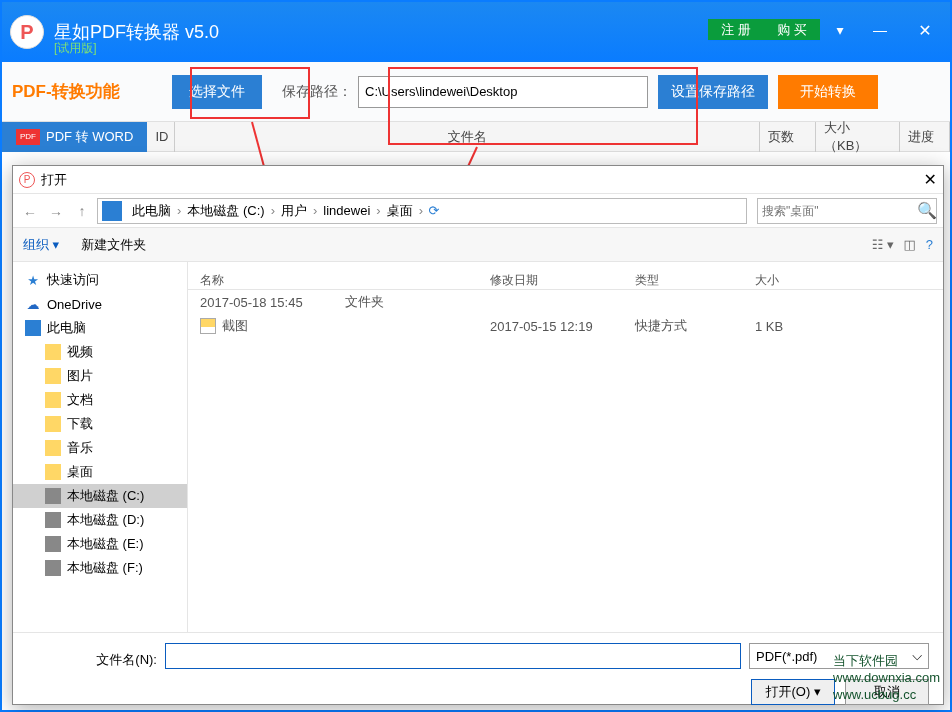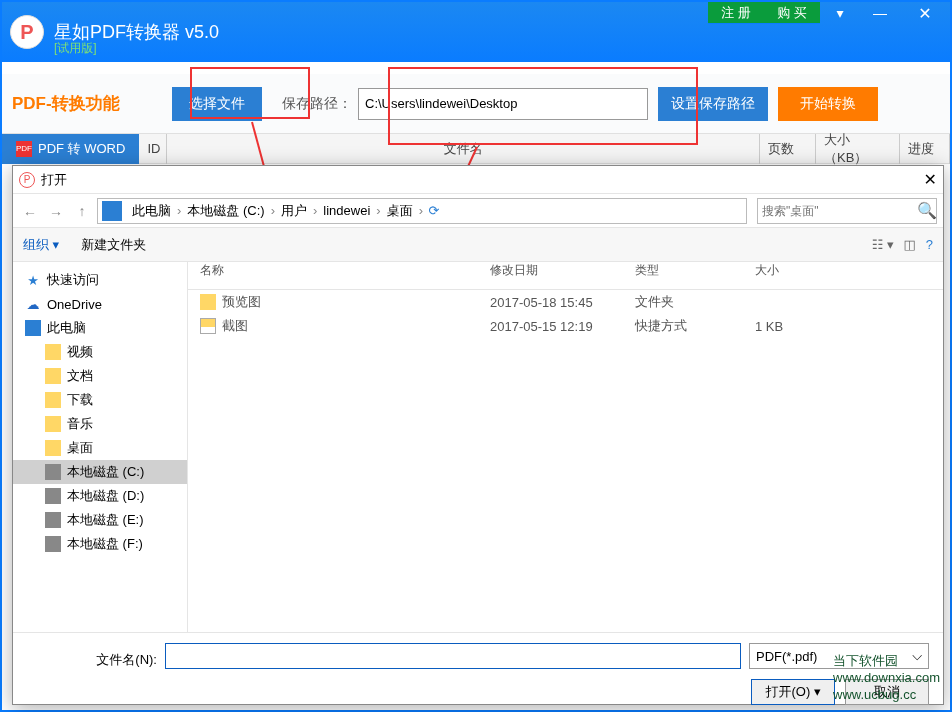--- a/index.html
+++ b/index.html
@@ -6,38 +6,38 @@
 body { background: #f0f0f0; width: 952px; height: 712px; position: relative; overflow: hidden; }
 
 
 .app-window { width: 952px; height: 712px; border: 2px solid #0a7cff; background: #fff; position: relative; }
 
 
 .titlebar { height: 60px; background: linear-gradient(#1b88f2,#0a7cff); display: flex; align-items: center; padding-left: 8px; position: relative; }
 .app-logo { width: 34px; height: 34px; border-radius: 50%; background: #fff; display: flex; align-items: center; justify-content: center; color: #e55; font-weight: bold; font-size: 20px; margin-right: 10px; border:1px solid #ddd;}
 .app-title { color: #fff; font-size: 18px; }
 .app-subtitle { position:absolute; top:38px; left:52px; color:#7ee076; font-size:12px; }
-.titlebar-right { position: absolute; right: 0; top: 0; display: flex; }
+.titlebar-right { position: absolute; right: 0; top: 17px; display: flex; }
 .top-link { background:#0a9c3c; color:#fff; font-size:13px; width:56px; height:22px; display:flex; align-items:center; justify-content:center; border-bottom:1px solid #0a7cff; }
 .top-btn { width:40px; height:22px; color:#fff; display:flex; align-items:center; justify-content:center; font-size:14px; cursor:pointer;}
 .top-btn.close { width:50px; font-size:16px;}
 
 
-.toolbar-row { height: 60px; background: #fafbfc; display: flex; align-items: center; border-bottom:1px solid #e0e0e0; padding:0 10px;margin-top:12px;}
+.toolbar-row { height: 60px; background: #fafbfc; display: flex; align-items: center; border-bottom:1px solid #e0e0e0; padding:0 10px;}
 .pdf-func-label { color:#ff7b00; font-size:17px; font-weight:bold; width:160px;}
 .btn-primary { background:#2b7fd3; color:#fff; border:none; height:34px; width:90px; font-size:14px; cursor:pointer;}
 .btn-orange { background:#ff7b00; color:#fff; border:none; height:34px; width:100px; font-size:14px; cursor:pointer;}
 .save-label { margin-left:20px; margin-right:6px; font-size:14px; color:#555;}
 .path-input { height:32px; width:290px; border:1px solid #999; padding:0 6px; font-size:13px;}
 .hl-box { border:2px solid #e33; position:absolute; }
 
 
 .tab-row { height:30px; background:#f5f5f5; display:flex; align-items:center; border-bottom:1px solid #ddd;}
 .tab-active { background:#2b7fd3; color:#fff; height:30px; display:flex; align-items:center; padding:0 14px; font-size:13px;}
-.tab-icon { width:16px; height:16px; background:#e33; color:#fff; font-size:8px; display:flex; align-items:center; justify-content:center; margin-right:6px;}
+.tab-icon { width:24px; height:16px; background:#e33; color:#fff; font-size:8px; display:flex; align-items:center; justify-content:center; margin-right:6px;}
 .table-header { display:flex; height:30px; align-items:center; flex:1; font-size:13px; color:#444;}
 .th { border-right:1px solid #ccc; padding:0 8px; height:100%; display:flex; align-items:center;}
 .th.id{width:28px;}
 .th.fname{flex:1; justify-content:center;}
 .th.pages{width:56px;}
 .th.size{width:84px;}
 .th.prog{width:50px;}
 
 
 .file-dialog { position:absolute; top:163px; left:10px; width:932px; height:540px; background:#fff; border:1px solid #888; box-shadow:0 4px 20px rgba(0,0,0,0.3);}
@@ -66,21 +66,21 @@
 .sb-item.indent{padding-left:32px;}
 .sb-item.sel{background:#d0d0d0;}
 .sb-icon{width:16px;height:16px;margin-right:6px;display:inline-flex;align-items:center;justify-content:center;}
 .ic-star{color:#2b7fd3;}
 .ic-cloud{color:#2268c4;}
 .ic-pc{background:#2b7fd3;}
 .ic-folder{background:#ffd766;}
 .ic-drive{background:#888;}
 
 .fd-list{flex:1;}
-.fd-col-head{height:28px;display:flex;align-items:flex-start;font-size:12px;color:#555;border-bottom:1px solid #e5e5e5;}
+.fd-col-head{height:28px;display:flex;align-items:flex-end;font-size:12px;color:#555;border-bottom:1px solid #e5e5e5;}
 .fc{padding-left:12px;}
 .fc.name{width:290px;}
 .fc.date{width:145px;}
 .fc.type{width:120px;}
 .fc.sz{width:100px;}
 .fd-row{height:24px;display:flex;align-items:center;font-size:13px;color:#555;}
 .fd-row .fc.name{display:flex;align-items:center;}
 .fd-row .fic{width:16px;height:16px;margin-right:6px;}
 .fic.folder{background:#ffd766;}
 .fic.shortcut{background:#fff;border:1px solid #aaa;background:linear-gradient(#ffd766 60%,#fff 60%);}
@@ -204,20 +204,24 @@
           <div class="sb-item">
             <span class="sb-icon ic-pc"></span>
             <span>此电脑</span>
           </div>
           <div class="sb-item indent">
             <span class="sb-icon ic-folder"></span>
             <span>视频</span>
           </div>
           <div class="sb-item indent">
             <span class="sb-icon ic-folder"></span>
+            <span>图片</span>
+          </div>
+          <div class="sb-item indent">
+            <span class="sb-icon ic-folder"></span>
             <span>文档</span>
           </div>
           <div class="sb-item indent">
             <span class="sb-icon ic-folder"></span>
             <span>下载</span>
           </div>
           <div class="sb-item indent">
             <span class="sb-icon ic-folder"></span>
             <span>音乐</span>
           </div>
@@ -244,24 +248,20 @@
         </div>
       <div class="fd-list">
         <div class="fd-col-head">
           <div class="fc name">名称</div>
           <div class="fc date">修改日期</div>
           <div class="fc type">类型</div>
           <div class="fc sz">大小</div>
         </div>
         <div id="flist">
             <div class="fd-row">
-              <div class="fc name">
-                <span class="fic folder"></span>
-                <span>预览图</span>
-              </div>
               <div class="fc date">2017-05-18 15:45</div>
               <div class="fc type">文件夹</div>
               <div class="fc sz"></div>
             </div>
             <div class="fd-row">
               <div class="fc name">
                 <span class="fic shortcut"></span>
                 <span>截图</span>
               </div>
               <div class="fc date">2017-05-15 12:19</div>

